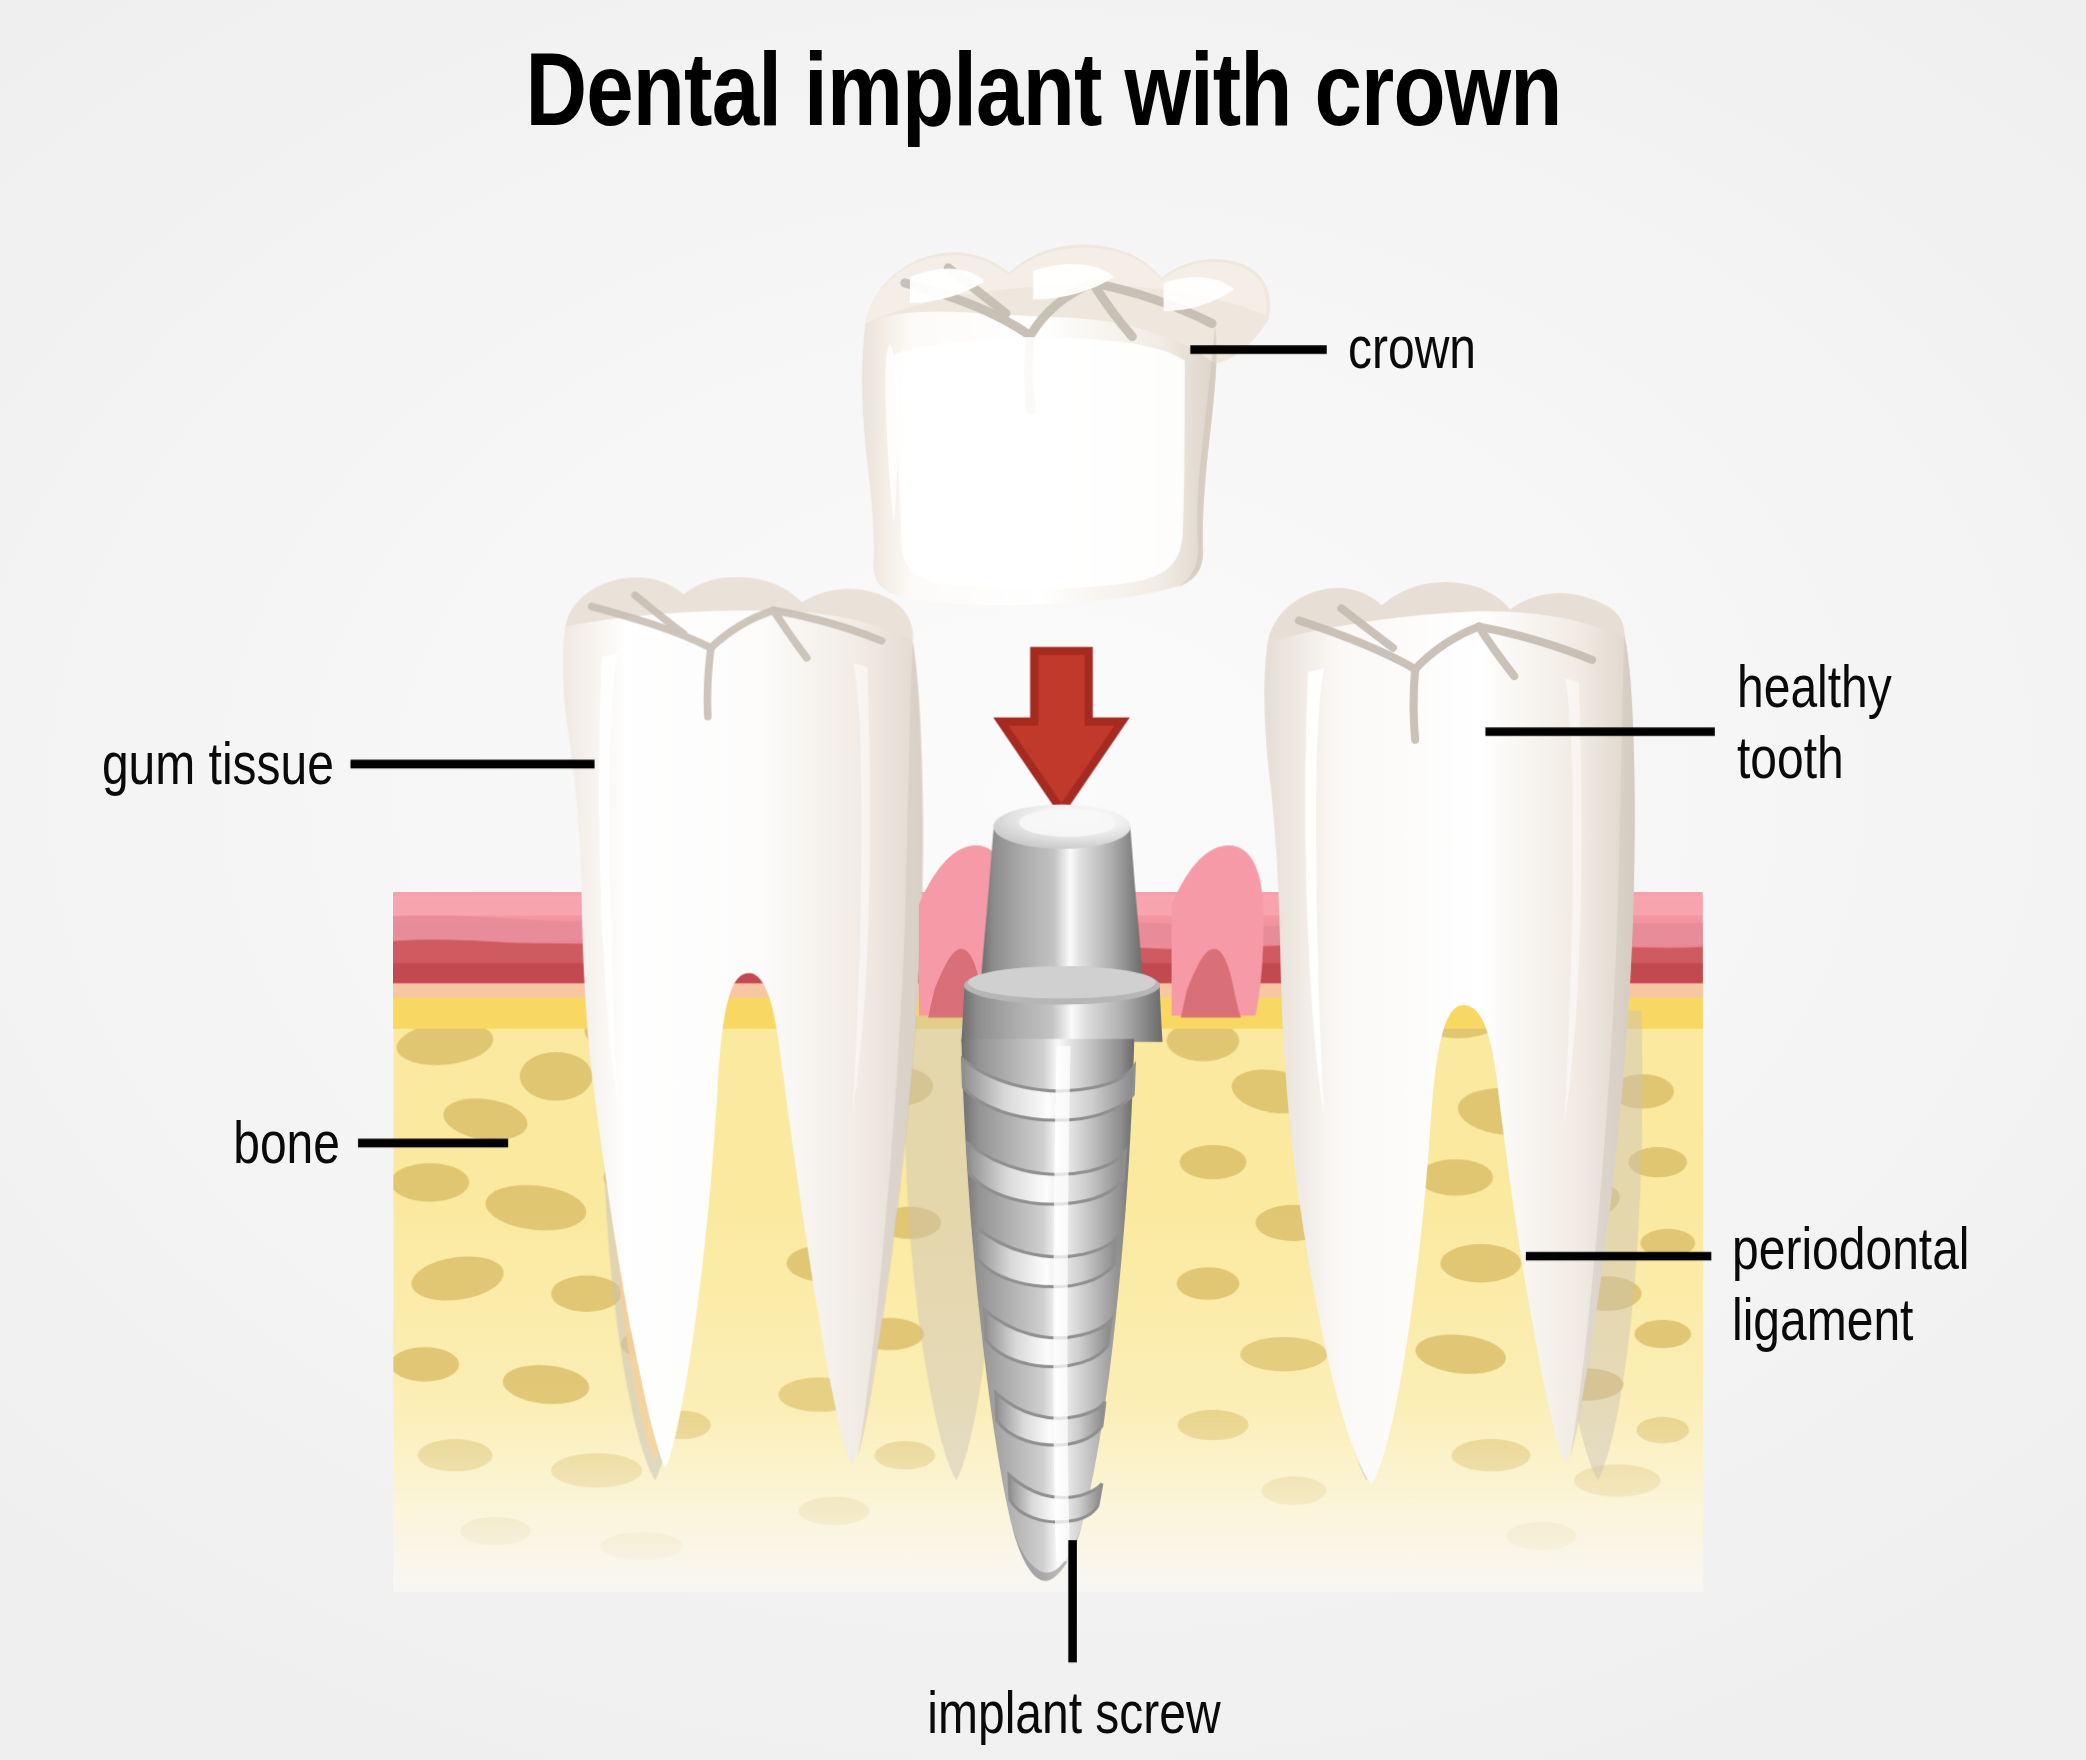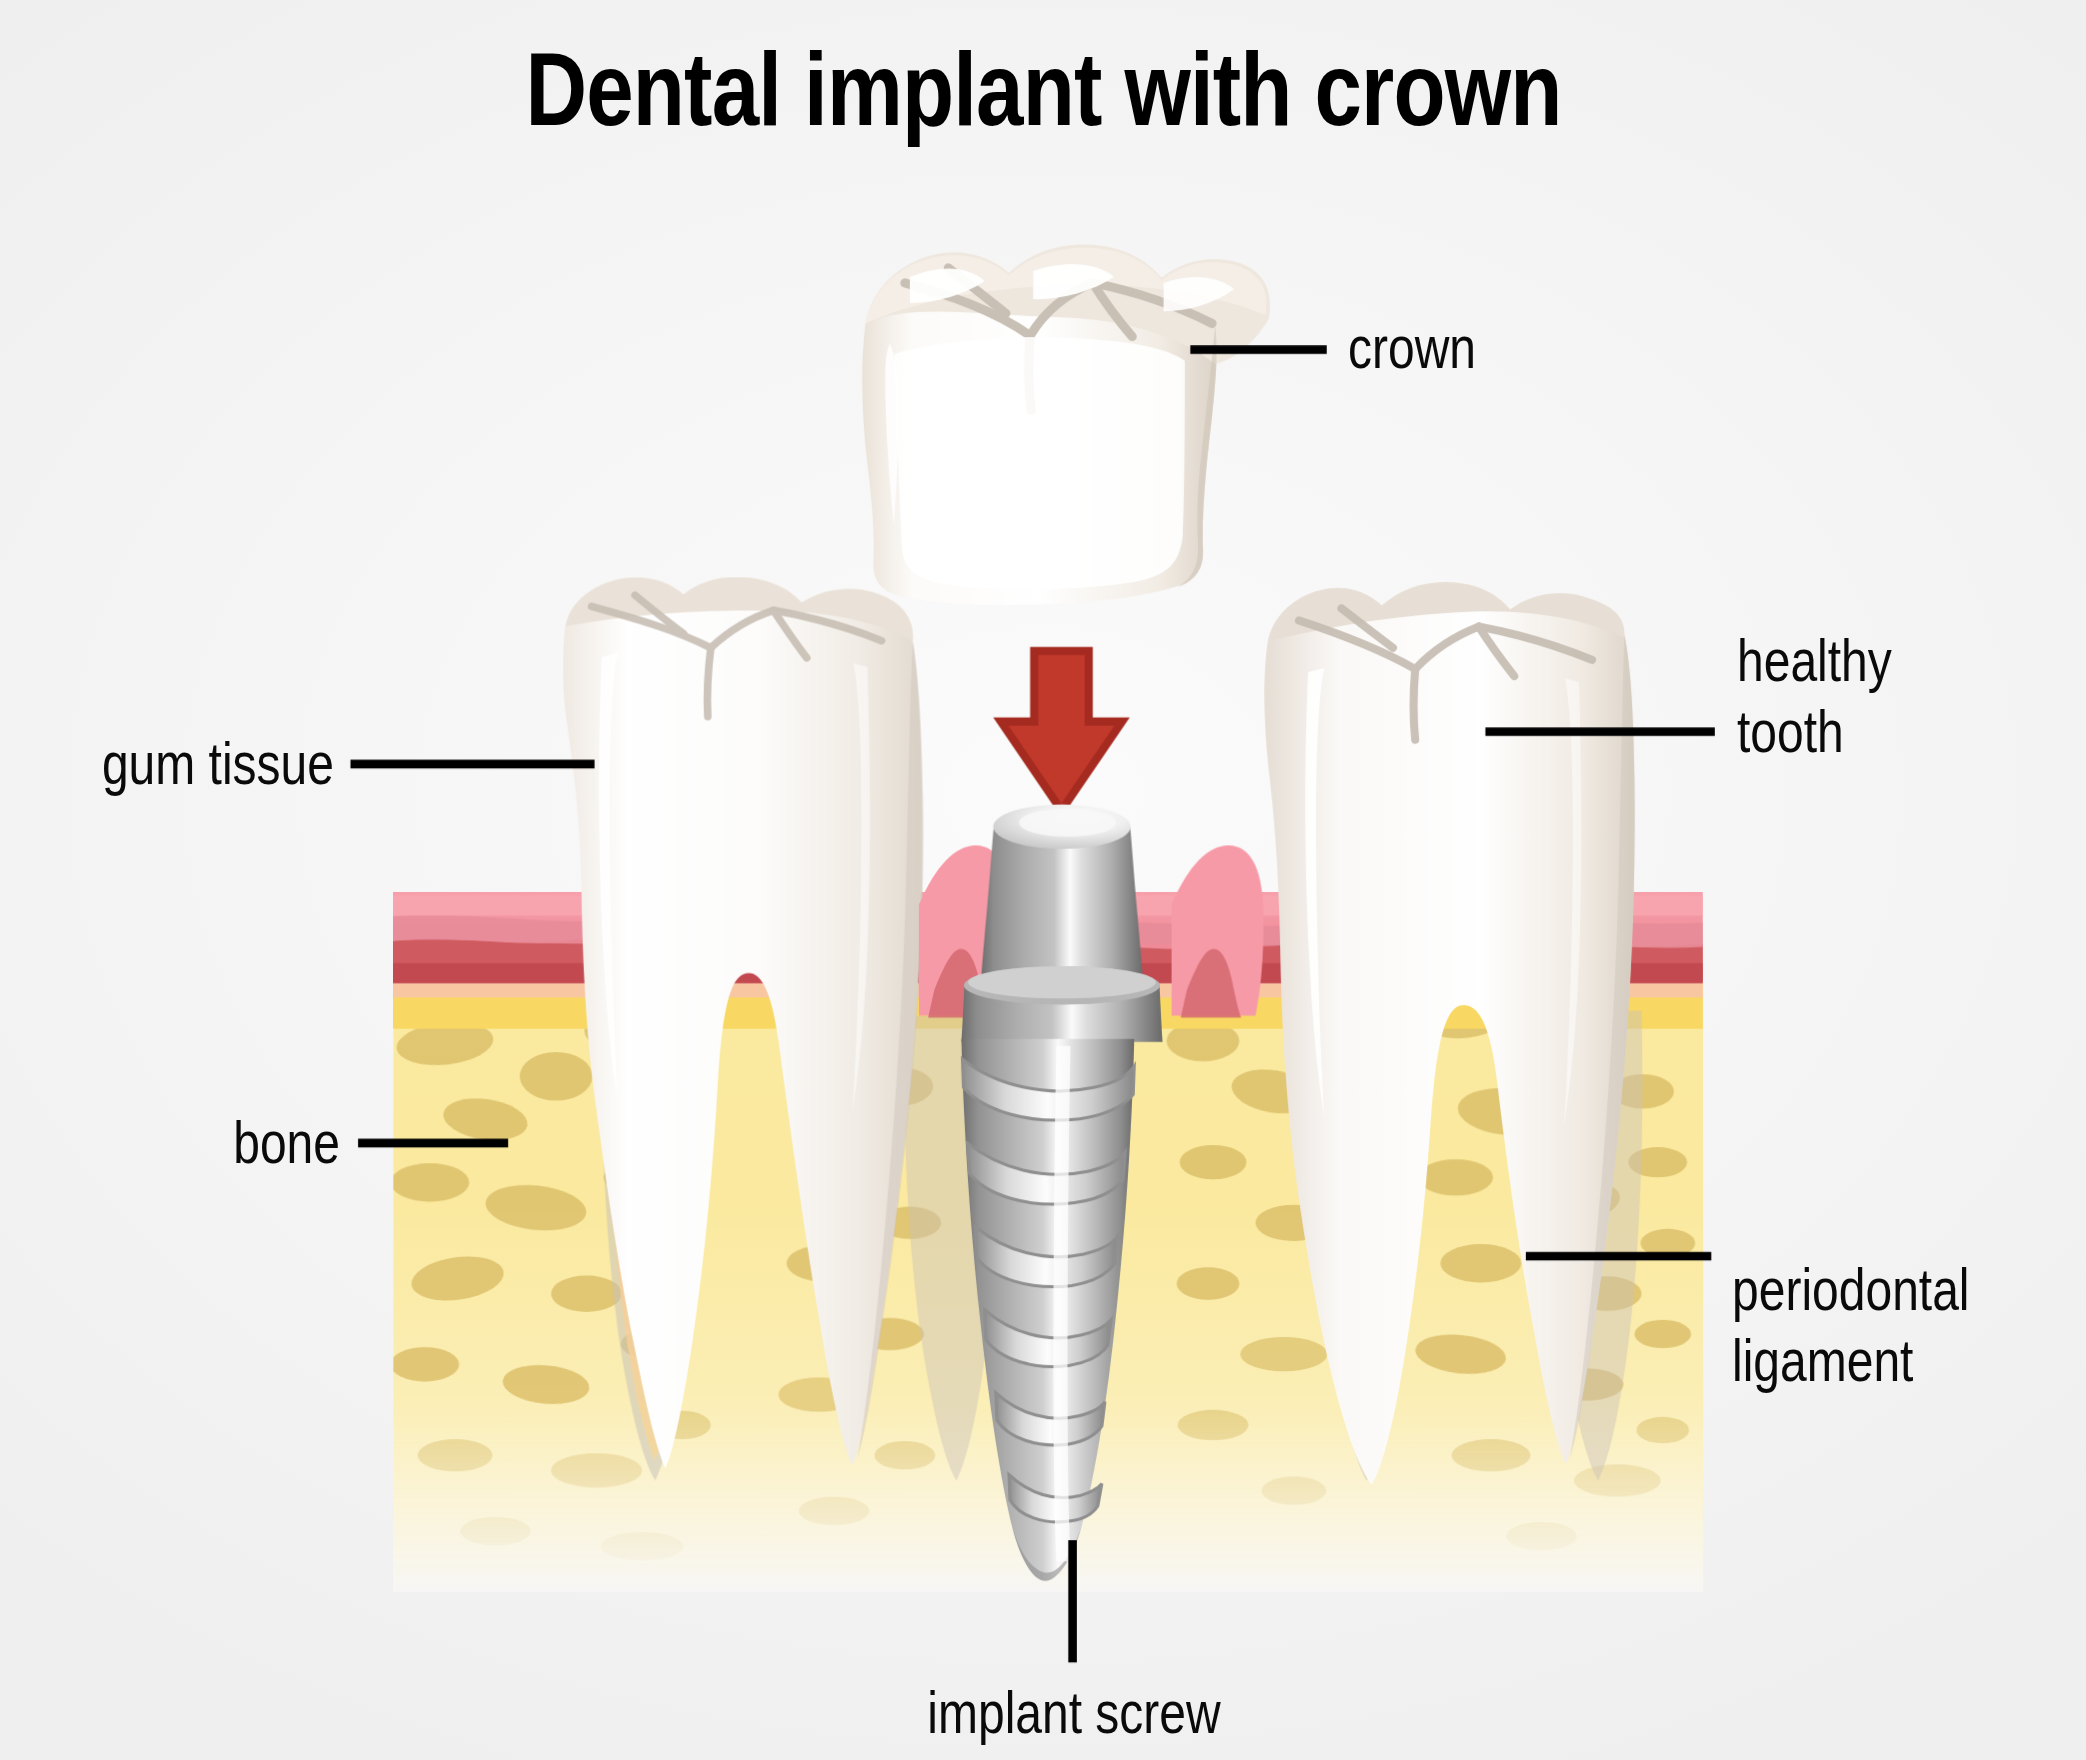--- a/index.html
+++ b/index.html
@@ -484,26 +484,26 @@
 </svg>
 
 <div class="title">Dental implant with crown</div>
 
 <div class="lbl lbl-right" style="left:1348px;top:313px;">crown</div>
 
 <div class="lbl lbl-left" style="left:0px;top:729px;width:334px;">gum tissue</div>
 
 <div class="lbl lbl-left" style="left:0px;top:1108px;width:340px;">bone</div>
 
-<div style="position:absolute;left:1737px;top:626px;">
+<div style="position:absolute;left:1737px;top:652px;">
   <div class="lbl lbl-right" style="position:relative;left:0;top:0;">healthy</div>
   <div class="lbl lbl-right" style="position:relative;left:0;top:0;">tooth</div>
 </div>
 
-<div style="position:absolute;left:1732px;top:1255px;">
+<div style="position:absolute;left:1732px;top:1214px;">
   <div class="lbl lbl-right" style="position:relative;left:0;top:0;">periodontal</div>
   <div class="lbl lbl-right" style="position:relative;left:0;top:0;">ligament</div>
 </div>
 
 <div class="lbl lbl-center" style="left:801px;top:1678px;width:546px;">implant screw</div>
 
 </div>
 
 
 </body></html>

